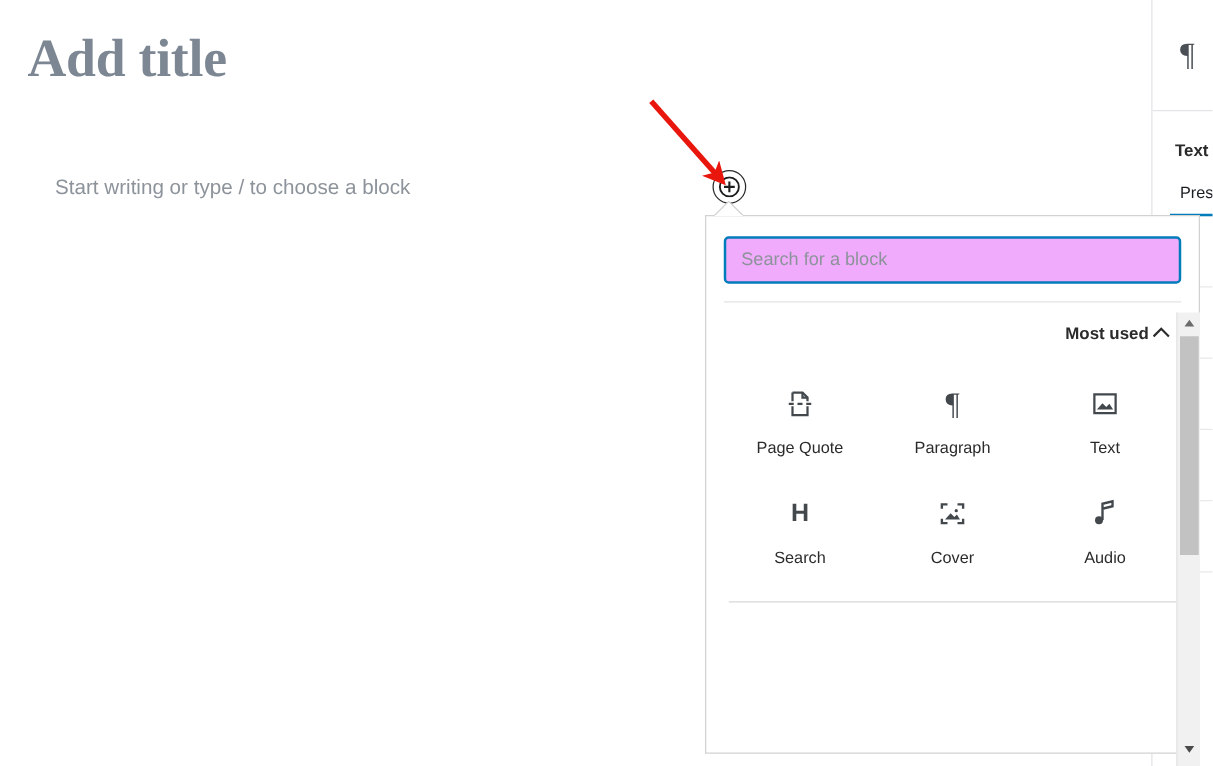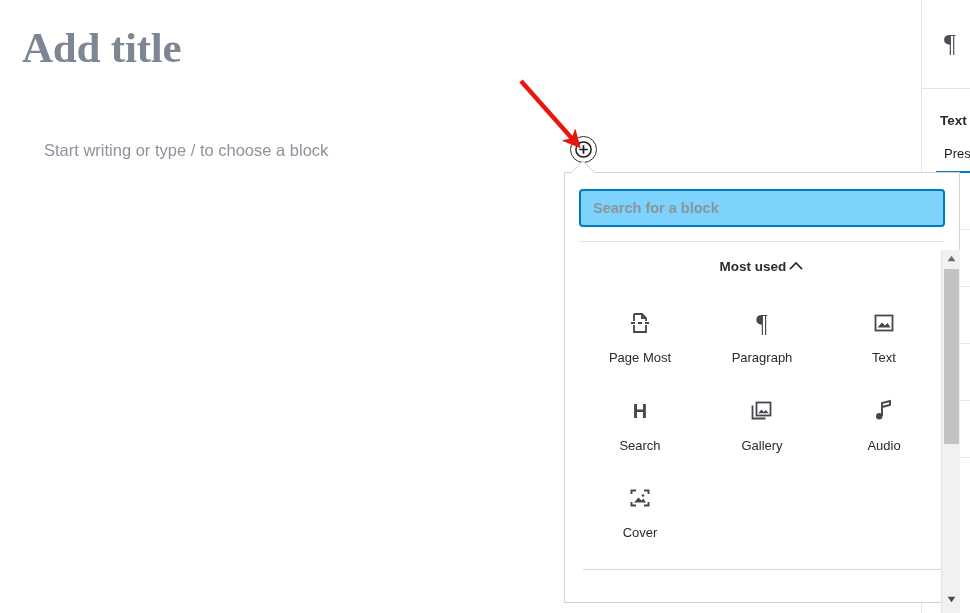--- a/index.html
+++ b/index.html
@@ -108,37 +108,36 @@
     width: 100%;
     height: 38px;
     box-sizing: border-box;
     border: 2px solid #007cba;
     border-radius: 4px;
     padding: 0 12px;
     font-family: "Liberation Sans", sans-serif;
     font-size: 14.5px;
     color: #2b2b2b;
     outline: none;
-    background: #7dd3fc;
-    font-weight: bold;
+    background: #f0abfc;
   }
   #block-search-input::placeholder {
     color: #8d939a;
     opacity: 1;
   }
   .search-divider {
     height: 1px;
     background: #e3e3e3;
     margin: 0 14px;
   }
 
   .panel-header {
     display: flex;
     align-items: center;
-    justify-content: center;
+    justify-content: flex-end;
     padding: 14px 20px 10px 22px;
     cursor: pointer;
   }
   .panel-header-title {
     font-size: 13.5px;
     font-weight: 600;
     color: #2b2b2b;
   }
   .panel-header-chevron { display:block; }
 
@@ -357,21 +356,21 @@
     <div class="block-item">
       <span class="block-item-icon">
         <svg width="24" height="24" viewBox="0 0 24 24">
           <path d="M6 3 h8 l4 4 v3" fill="none" stroke="#43484d" stroke-width="1.8"></path>
           <path d="M6 3 v7" fill="none" stroke="#43484d" stroke-width="1.8"></path>
           <path d="M14 3 v4 h4" fill="none" stroke="#43484d" stroke-width="1.8"></path>
           <path d="M6 14 v7 h12 v-7" fill="none" stroke="#43484d" stroke-width="1.8"></path>
           <path d="M3 12 h4 M10 12 h4 M17 12 h4" fill="none" stroke="#43484d" stroke-width="1.8" stroke-linecap="butt"></path>
         </svg>
       </span>
-      <span class="block-item-label">Page Most</span>
+      <span class="block-item-label">Page Quote</span>
     </div>
 
     <div class="block-item">
       <span class="block-item-icon">
         <span class="pilcrow-glyph">¶</span>
       </span>
       <span class="block-item-label">Paragraph</span>
     </div>
 
     <div class="block-item">
@@ -384,57 +383,47 @@
       <span class="block-item-label">Text</span>
     </div>
 
     <div class="block-item">
       <span class="block-item-icon">
         <span class="heading-glyph">H</span>
       </span>
       <span class="block-item-label">Search</span>
     </div>
 
-    <div class="block-item">
-      <span class="block-item-icon">
-        <svg width="24" height="24" viewBox="0 0 24 24">
-          <path d="M2.5 6.5 v13 h13" fill="none" stroke="#43484d" stroke-width="1.8"></path>
-          <rect x="6.5" y="3.5" width="14" height="13" fill="none" stroke="#43484d" stroke-width="1.8"></rect>
-          <path d="M8.2 14.3 L11.5 10.5 L13.8 13 L15.6 11 L18.8 14.3 Z" fill="#43484d"></path>
-        </svg>
-      </span>
-      <span class="block-item-label">Gallery</span>
-    </div>
-
-
-
-    <div class="block-item">
-      <span class="block-item-icon">
-        <svg width="24" height="24" viewBox="0 0 24 24">
-          <path d="M10 17 V4 L18 2 v4 L10 8" fill="none" stroke="#43484d" stroke-width="1.9" stroke-linejoin="miter"></path>
-          <circle cx="7.2" cy="17.2" r="3.2" fill="#43484d"></circle>
-        </svg>
-      </span>
-      <span class="block-item-label">Audio</span>
-    </div>
+
+
 
     <div class="block-item">
       <span class="block-item-icon">
         <svg width="24" height="24" viewBox="0 0 24 24">
           <path d="M3.5 8 V4.5 H8" fill="none" stroke="#43484d" stroke-width="1.9"></path>
           <path d="M16 4.5 H20.5 V8" fill="none" stroke="#43484d" stroke-width="1.9"></path>
           <path d="M20.5 16 V19.5 H16" fill="none" stroke="#43484d" stroke-width="1.9"></path>
           <path d="M8 19.5 H3.5 V16" fill="none" stroke="#43484d" stroke-width="1.9"></path>
           <circle cx="15" cy="9.5" r="1.3" fill="#43484d"></circle>
           <path d="M6 16.5 L10.5 11.5 L13.5 14.5 L15.5 12.5 L18 16.5 Z" fill="#43484d"></path>
         </svg>
       </span>
       <span class="block-item-label">Cover</span>
     </div>
 
+    <div class="block-item">
+      <span class="block-item-icon">
+        <svg width="24" height="24" viewBox="0 0 24 24">
+          <path d="M10 17 V4 L18 2 v4 L10 8" fill="none" stroke="#43484d" stroke-width="1.9" stroke-linejoin="miter"></path>
+          <circle cx="7.2" cy="17.2" r="3.2" fill="#43484d"></circle>
+        </svg>
+      </span>
+      <span class="block-item-label">Audio</span>
+    </div>
+
   </div>
 
   <div class="grid-bottom-divider"></div>
 
 </div>
 
 <div id="inserter-toggle">
   <svg width="17" height="17" viewBox="0 0 17 17">
     <circle cx="8.5" cy="8.5" r="7.6" fill="none" stroke="#1e1e1e" stroke-width="1.5"></circle>
     <path d="M8.5 4.2 V12.8 M4.2 8.5 H12.8" stroke="#1e1e1e" stroke-width="1.7" stroke-linecap="butt"></path>

